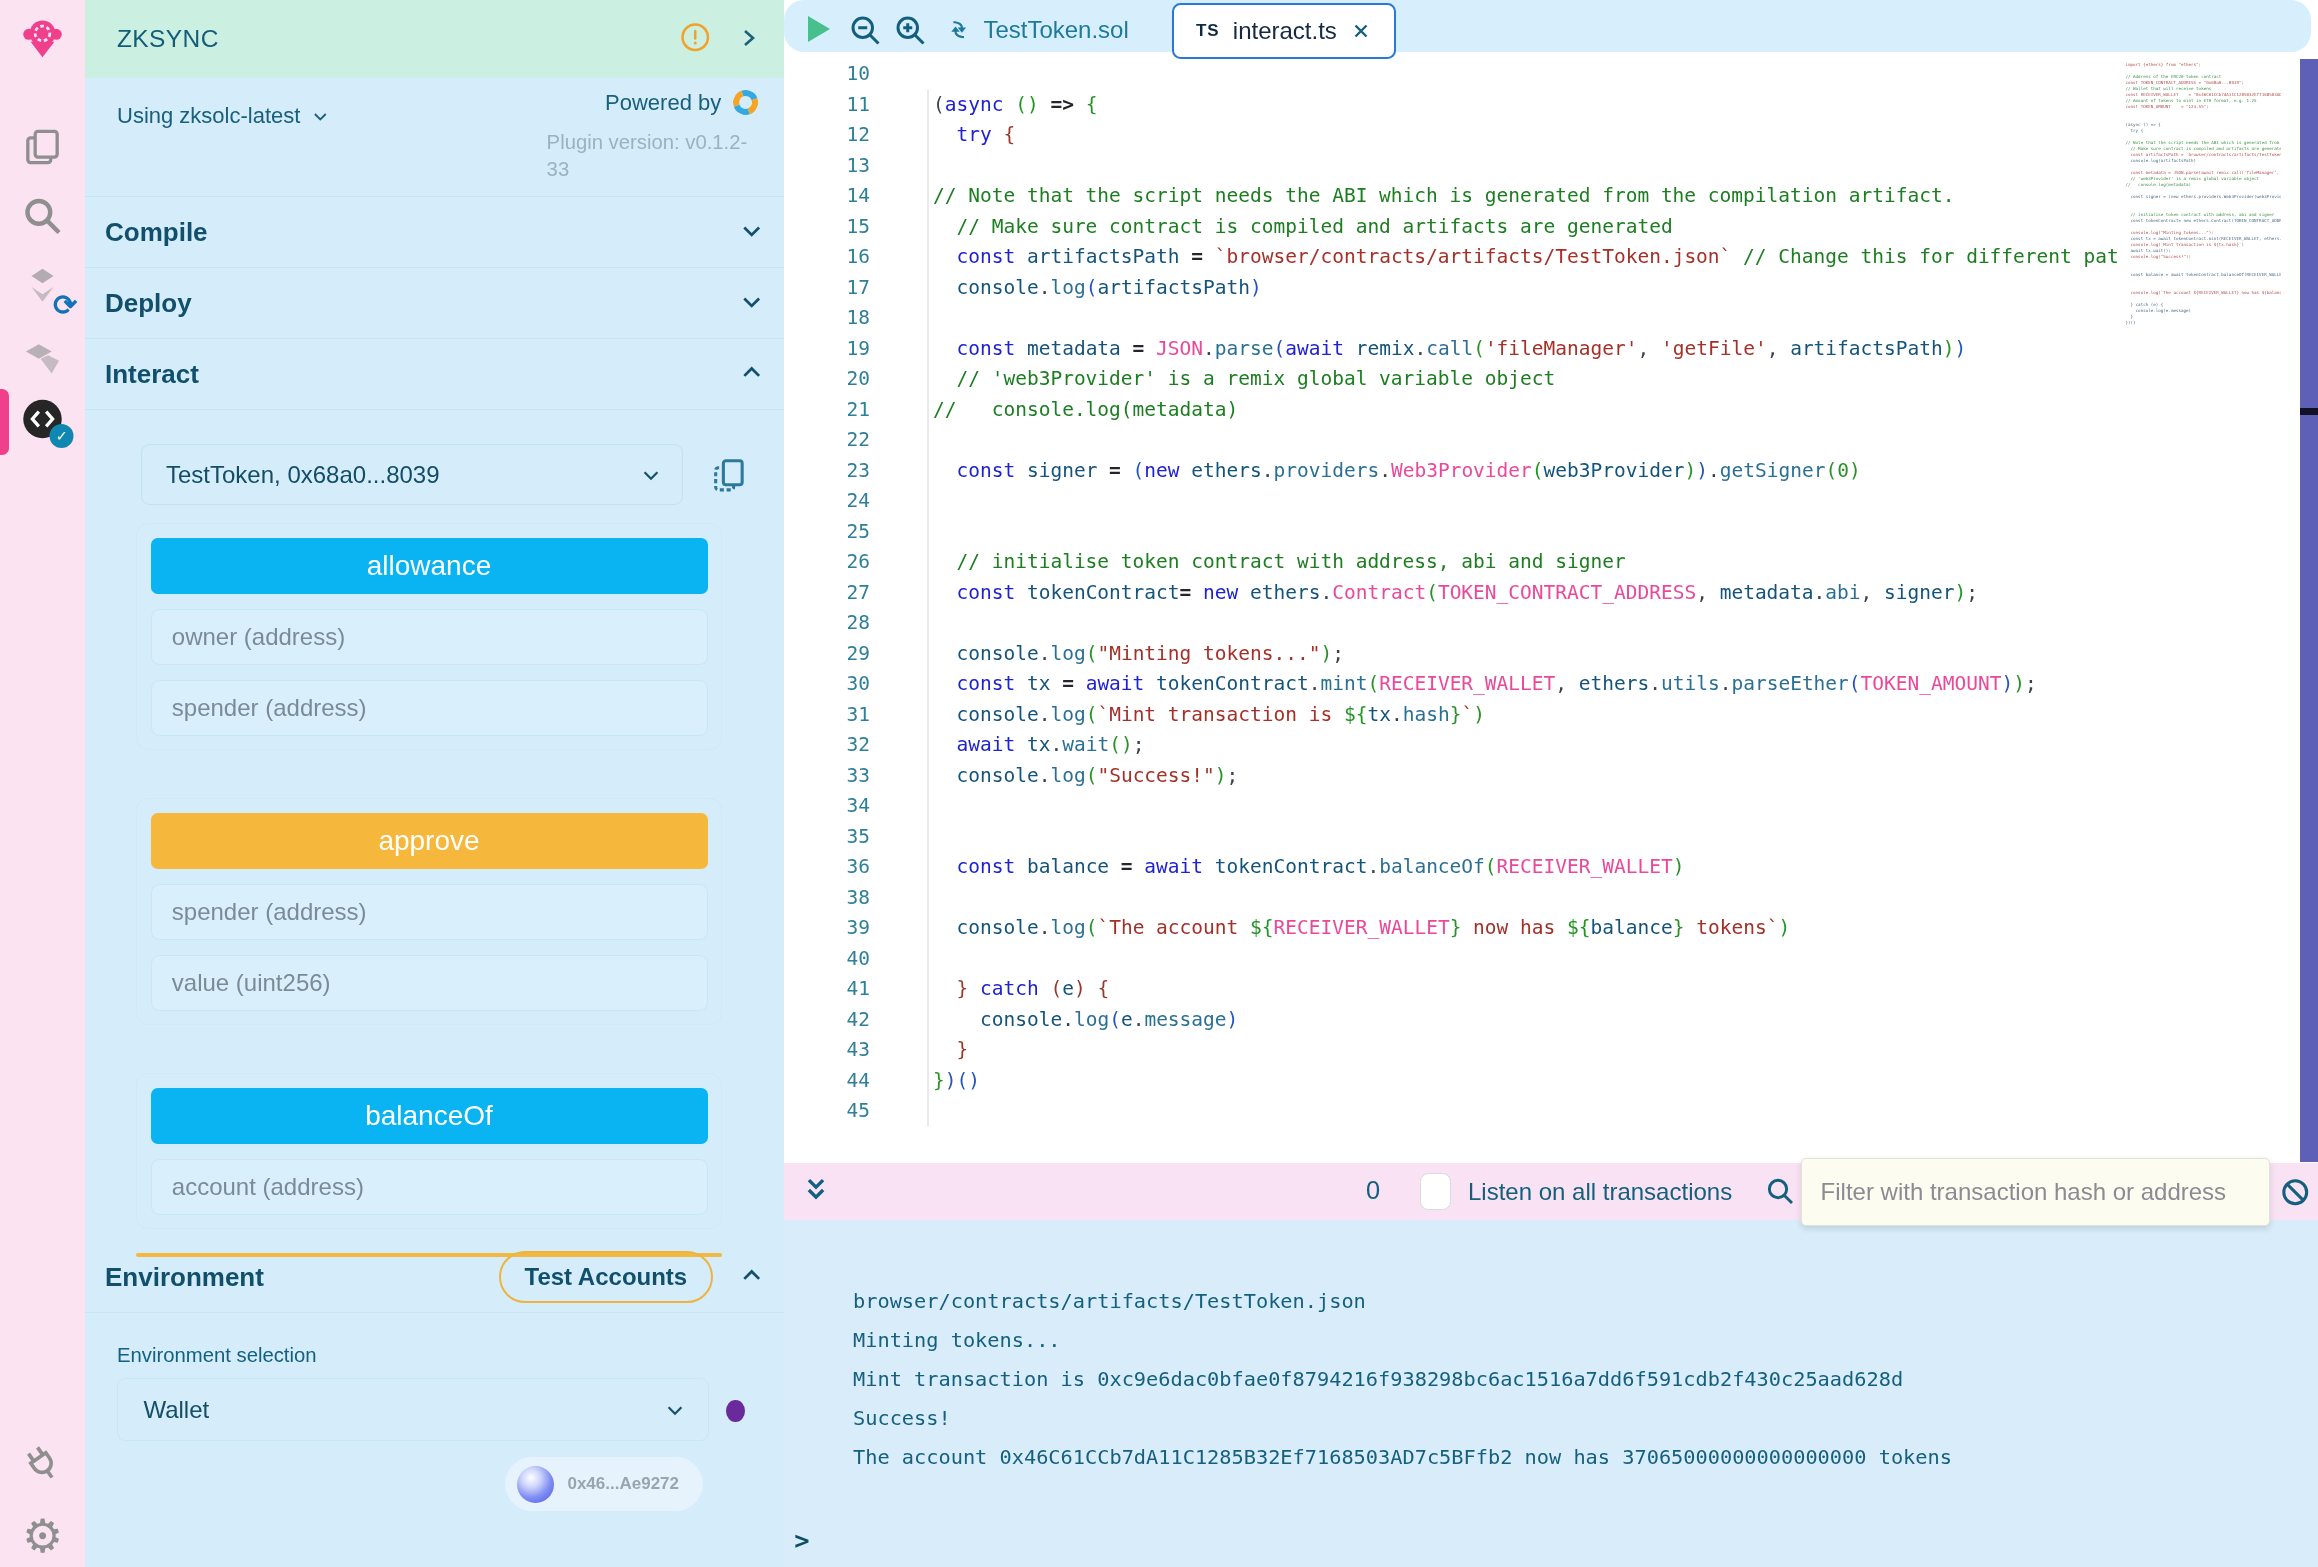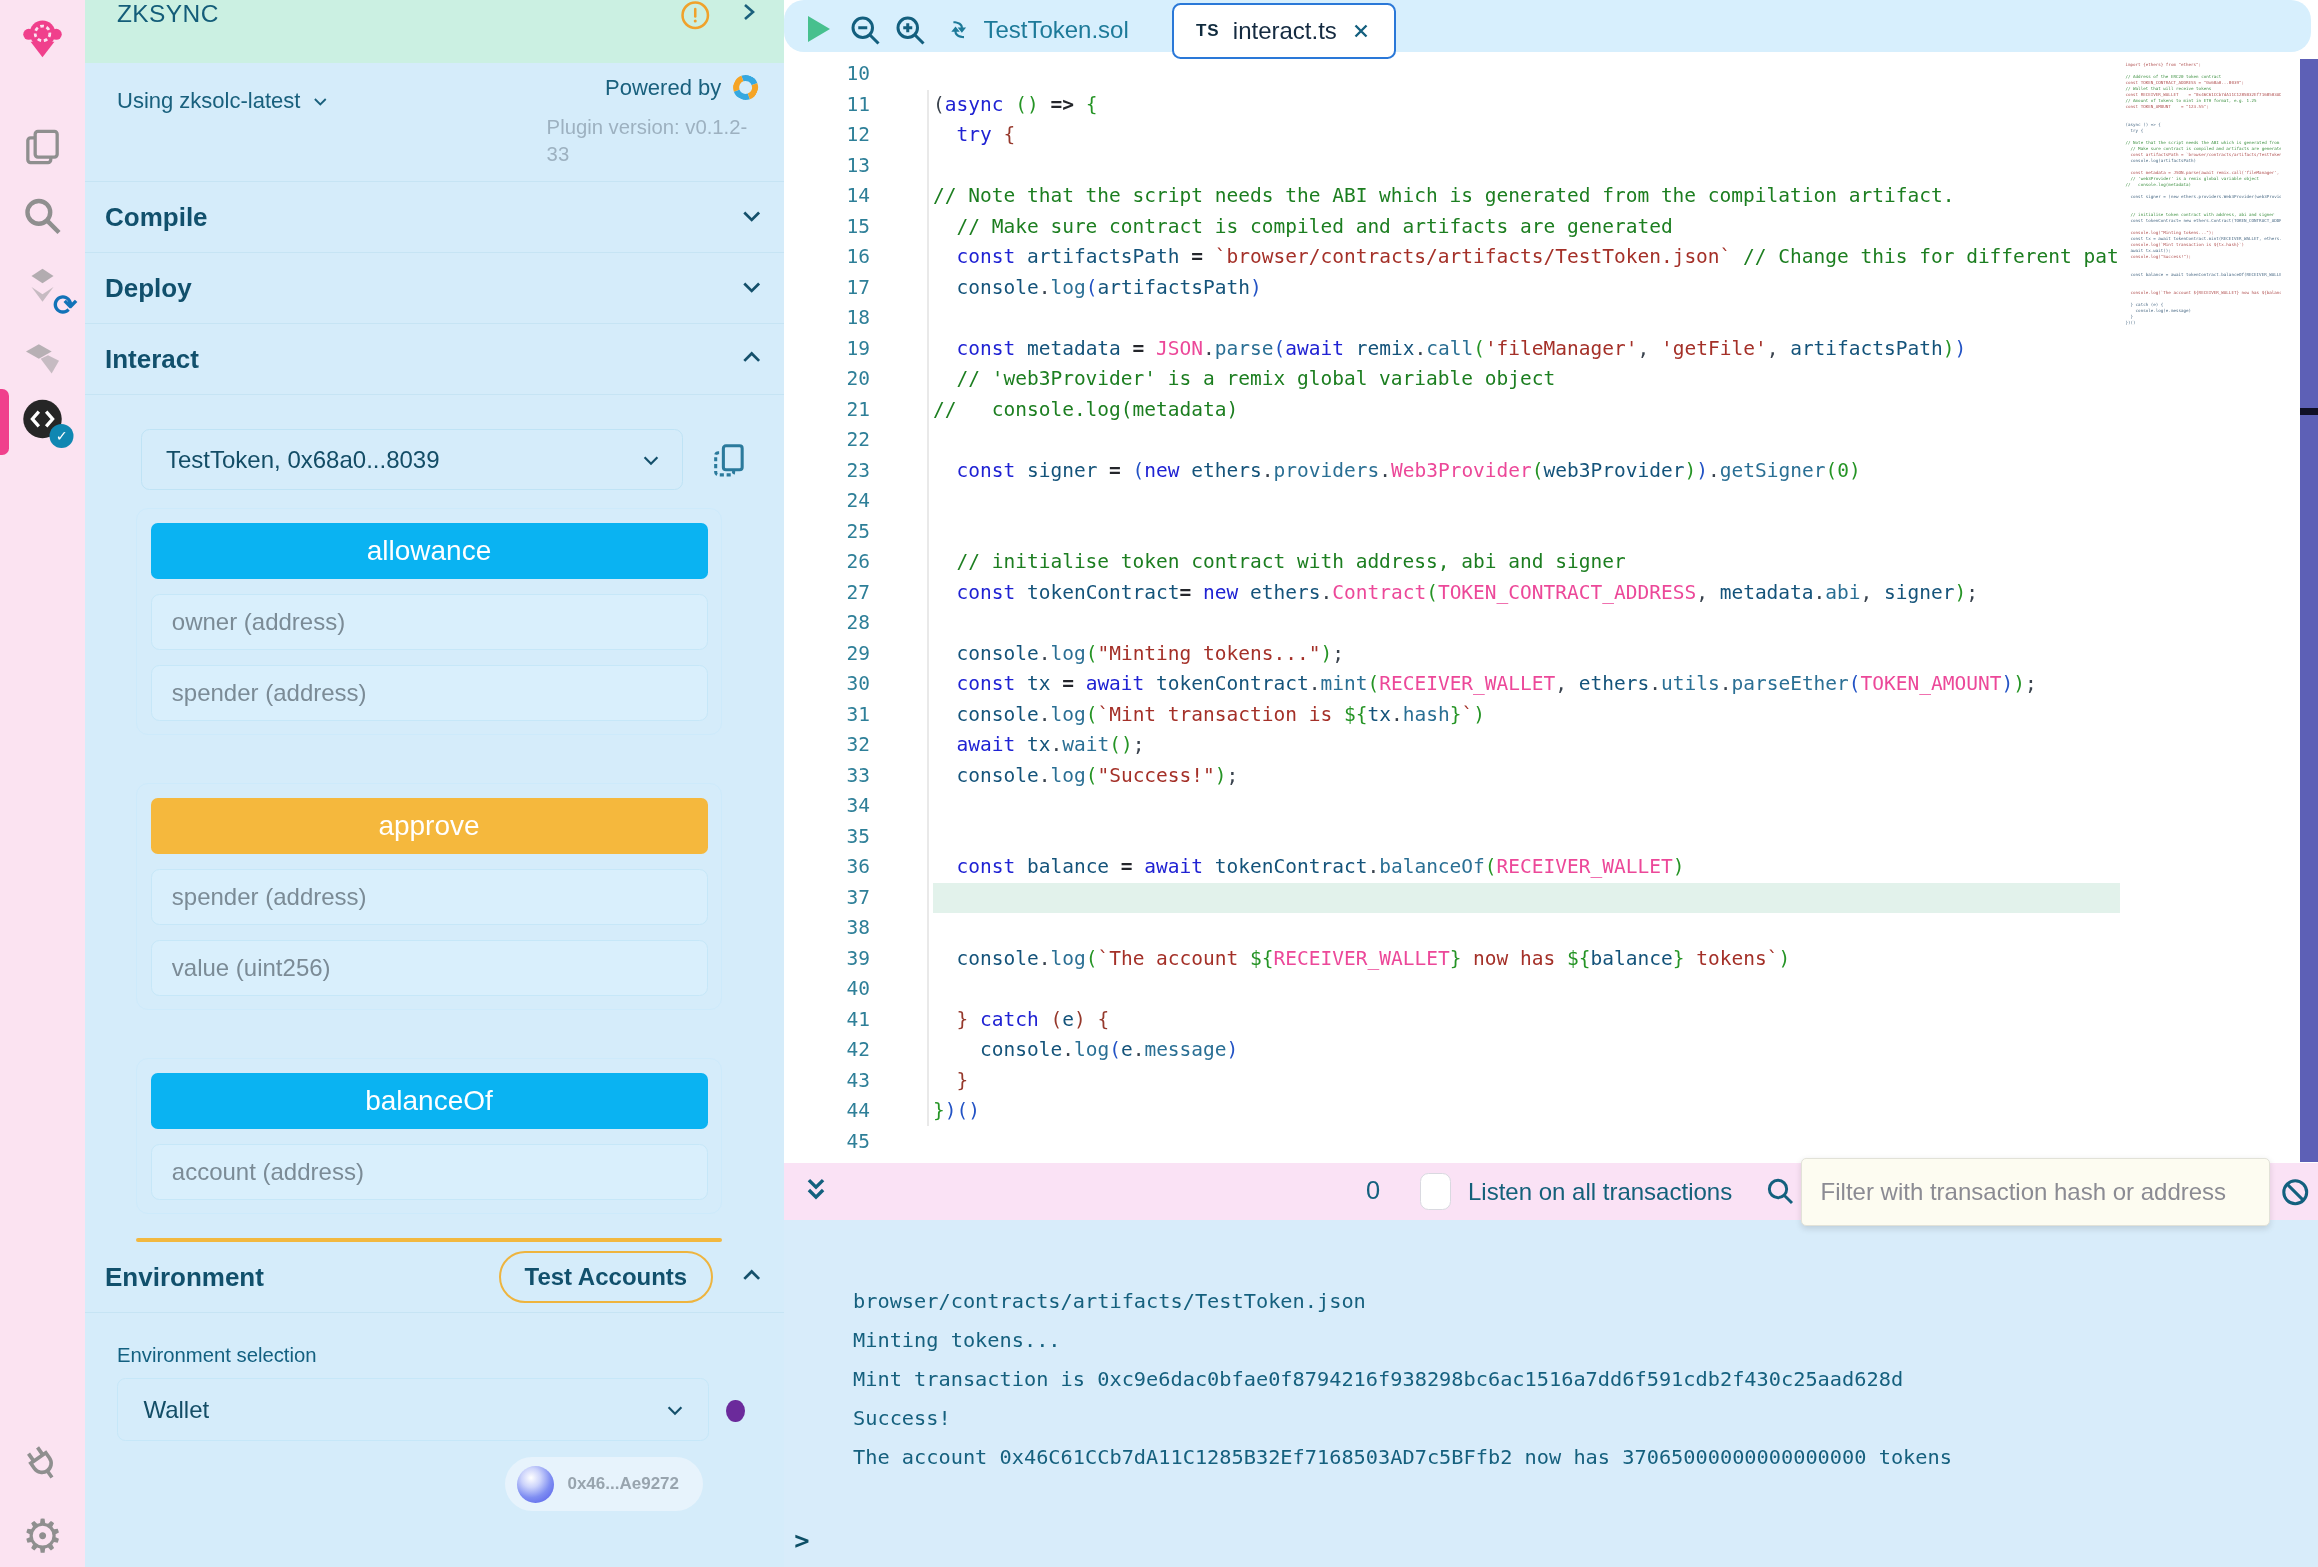--- a/index.html
+++ b/index.html
@@ -11,21 +11,21 @@
     display:flex;align-items:center;justify-content:center;color:#8f8f8f;}
   .ab-icon svg{width:44px;height:44px;}
   #active-pill{position:absolute;left:0;top:389px;width:8.5px;height:66px;background:#f0408c;border-radius:0 6.8px 6.8px 0;}
   .badge-check{position:absolute;right:-6.8px;bottom:-5.1px;width:24px;height:24px;border-radius:50%;
     background:#1087b2;color:#fff;font-size:14.4px;display:flex;align-items:center;justify-content:center;}
   .badge-refresh{position:absolute;right:-10.2px;bottom:-8.5px;color:#1273b8;font-size:29px;font-weight:bold;line-height:1;}
   .gear-glyph{font-size:46px;color:#8f8f8f;line-height:1;}
 
   
   #plugin-panel{position:absolute;left:85px;top:0;width:699px;height:1567px;background:#d5ecfa;}
-  .zk-header{height:63px;background:#cbf0e2;display:flex;padding:0 24px 0 32px;box-sizing:border-box;}
+  .zk-header{height:78px;background:#cbf0e2;display:flex;align-items:center;padding:0 24px 0 32px;box-sizing:border-box;}
   .zk-title{font-size:24.5px;font-weight:500;color:#145d79;letter-spacing:0.4px;flex:1;}
   .panel-meta{position:relative;height:118px;border-bottom:1.7px solid #c6e4f4;}
   .compiler-select{position:absolute;left:32px;top:25.4px;font-size:22px;color:#19607d;display:flex;align-items:center;gap:10.2px;}
   .powered{position:absolute;right:25.4px;top:12px;display:flex;align-items:center;gap:12px;font-size:22px;color:#19607d;}
   .pb-logo{width:25.4px;height:25.4px;border-radius:50%;border:6px solid;
     border-color:#35a8e0 #f5a425 #35a8e0 #f5a425;transform:rotate(25deg);box-sizing:border-box;}
   .version{position:absolute;right:25.4px;top:51px;width:212px;font-size:20.3px;color:#9db1c0;line-height:1.35;}
   .sec{height:71px;display:flex;align-items:center;padding:0 20px;border-bottom:1.7px solid #c6e4f4;box-sizing:border-box;}
   .sec-title{flex:1;font-size:26px;font-weight:bold;color:#11506c;}
   .chev svg{width:25.4px;height:25.4px;}
@@ -327,21 +327,20 @@
         <div class="cl"><span class="ln">27</span><span class="cd"><span class="tk-w">  </span><span class="tk-k">const</span><span class="tk-v"> tokenContract</span><span class="tk-o">= </span><span class="tk-k">new</span><span class="tk-v"> ethers</span><span class="tk-p">.</span><span class="tk-t">Contract</span><span class="tk-g">(</span><span class="tk-t">TOKEN_CONTRACT_ADDRESS</span><span class="tk-p">, </span><span class="tk-v">metadata</span><span class="tk-p">.</span><span class="tk-m">abi</span><span class="tk-p">, </span><span class="tk-v">signer</span><span class="tk-g">)</span><span class="tk-p">;</span></span></div>
         <div class="cl"><span class="ln">28</span><span class="cd"></span></div>
         <div class="cl"><span class="ln">29</span><span class="cd"><span class="tk-w">  </span><span class="tk-v">console</span><span class="tk-p">.</span><span class="tk-m">log</span><span class="tk-g">(</span><span class="tk-s">"Minting tokens..."</span><span class="tk-g">)</span><span class="tk-p">;</span></span></div>
         <div class="cl"><span class="ln">30</span><span class="cd"><span class="tk-w">  </span><span class="tk-k">const</span><span class="tk-v"> tx </span><span class="tk-o">= </span><span class="tk-k">await</span><span class="tk-v"> tokenContract</span><span class="tk-p">.</span><span class="tk-m">mint</span><span class="tk-g">(</span><span class="tk-t">RECEIVER_WALLET</span><span class="tk-p">, </span><span class="tk-v">ethers</span><span class="tk-p">.</span><span class="tk-m">utils</span><span class="tk-p">.</span><span class="tk-m">parseEther</span><span class="tk-b">(</span><span class="tk-t">TOKEN_AMOUNT</span><span class="tk-b">)</span><span class="tk-g">)</span><span class="tk-p">;</span></span></div>
         <div class="cl"><span class="ln">31</span><span class="cd"><span class="tk-w">  </span><span class="tk-v">console</span><span class="tk-p">.</span><span class="tk-m">log</span><span class="tk-g">(</span><span class="tk-s">`Mint transaction is </span><span class="tk-g">${</span><span class="tk-v">tx</span><span class="tk-p">.</span><span class="tk-m">hash</span><span class="tk-g">}</span><span class="tk-s">`</span><span class="tk-g">)</span></span></div>
         <div class="cl"><span class="ln">32</span><span class="cd"><span class="tk-w">  </span><span class="tk-k">await</span><span class="tk-v"> tx</span><span class="tk-p">.</span><span class="tk-m">wait</span><span class="tk-g">()</span><span class="tk-p">;</span></span></div>
         <div class="cl"><span class="ln">33</span><span class="cd"><span class="tk-w">  </span><span class="tk-v">console</span><span class="tk-p">.</span><span class="tk-m">log</span><span class="tk-g">(</span><span class="tk-s">"Success!"</span><span class="tk-g">)</span><span class="tk-p">;</span></span></div>
         <div class="cl"><span class="ln">34</span><span class="cd"></span></div>
         <div class="cl"><span class="ln">35</span><span class="cd"></span></div>
         <div class="cl"><span class="ln">36</span><span class="cd"><span class="tk-w">  </span><span class="tk-k">const</span><span class="tk-v"> balance </span><span class="tk-o">= </span><span class="tk-k">await</span><span class="tk-v"> tokenContract</span><span class="tk-p">.</span><span class="tk-m">balanceOf</span><span class="tk-g">(</span><span class="tk-t">RECEIVER_WALLET</span><span class="tk-g">)</span></span></div>
-        <div class="cl hl"><span class="ln">37</span><span class="cd"></span></div>
         <div class="cl"><span class="ln">38</span><span class="cd"></span></div>
         <div class="cl"><span class="ln">39</span><span class="cd"><span class="tk-w">  </span><span class="tk-v">console</span><span class="tk-p">.</span><span class="tk-m">log</span><span class="tk-g">(</span><span class="tk-s">`The account </span><span class="tk-g">${</span><span class="tk-t">RECEIVER_WALLET</span><span class="tk-g">}</span><span class="tk-s"> now has </span><span class="tk-g">${</span><span class="tk-v">balance</span><span class="tk-g">}</span><span class="tk-s"> tokens`</span><span class="tk-g">)</span></span></div>
         <div class="cl"><span class="ln">40</span><span class="cd"></span></div>
         <div class="cl"><span class="ln">41</span><span class="cd"><span class="tk-w">  </span><span class="tk-r">}</span><span class="tk-w"> </span><span class="tk-k">catch</span><span class="tk-w"> </span><span class="tk-r">(</span><span class="tk-v">e</span><span class="tk-r">)</span><span class="tk-w"> </span><span class="tk-r">{</span></span></div>
         <div class="cl"><span class="ln">42</span><span class="cd"><span class="tk-w">    </span><span class="tk-v">console</span><span class="tk-p">.</span><span class="tk-m">log</span><span class="tk-b">(</span><span class="tk-v">e</span><span class="tk-p">.</span><span class="tk-m">message</span><span class="tk-b">)</span></span></div>
         <div class="cl"><span class="ln">43</span><span class="cd"><span class="tk-w">  </span><span class="tk-r">}</span></span></div>
         <div class="cl"><span class="ln">44</span><span class="cd"><span class="tk-g">}</span><span class="tk-b">)()</span></span></div>
         <div class="cl"><span class="ln">45</span><span class="cd"></span></div>
       </div>
     <div class="minimap"><div class="mm-s">import {ethers} from "ethers";</div><div class="mm-d"> </div><div class="mm-c">// Address of the ERC20 token contract</div><div class="mm-s">const TOKEN_CONTRACT_ADDRESS = "0x68a0...8039";</div><div class="mm-c">// Wallet that will receive tokens</div><div class="mm-s">const RECEIVER_WALLET    = "0x46C61CCb7dA11C1285B32Ef7168503AD7c5BFfb2";</div><div class="mm-c">// Amount of tokens to mint in ETH format, e.g. 1.25</div><div class="mm-s">const TOKEN_AMOUNT    = "123.55";</div><div class="mm-d"> </div><div class="mm-d"> </div><div class="mm-d">(async () =&gt; {</div><div class="mm-d">  try {</div><div class="mm-d"> </div><div class="mm-c">// Note that the script needs the ABI which is generated from the compilation artifact.</div><div class="mm-c">  // Make sure contract is compiled and artifacts are generated</div><div class="mm-s">  const artifactsPath = `browser/contracts/artifacts/TestToken.json` // Change this for different path</div><div class="mm-d">  console.log(artifactsPath)</div><div class="mm-d"> </div><div class="mm-s">  const metadata = JSON.parse(await remix.call('fileManager', 'getFile', artifactsPath))</div><div class="mm-c">  // 'web3Provider' is a remix global variable object</div><div class="mm-c">//   console.log(metadata)</div><div class="mm-d"> </div><div class="mm-d">  const signer = (new ethers.providers.Web3Provider(web3Provider)).getSigner(0)</div><div class="mm-d"> </div><div class="mm-d"> </div><div class="mm-c">  // initialise token contract with address, abi and signer</div><div class="mm-d">  const tokenContract= new ethers.Contract(TOKEN_CONTRACT_ADDRESS, metadata.abi, signer);</div><div class="mm-d"> </div><div class="mm-s">  console.log("Minting tokens...");</div><div class="mm-d">  const tx = await tokenContract.mint(RECEIVER_WALLET, ethers.utils.parseEther(TOKEN_AMOUNT));</div><div class="mm-s">  console.log(`Mint transaction is ${tx.hash}`)</div><div class="mm-d">  await tx.wait();</div><div class="mm-s">  console.log("Success!");</div><div class="mm-d"> </div><div class="mm-d"> </div><div class="mm-d">  const balance = await tokenContract.balanceOf(RECEIVER_WALLET)</div><div class="mm-d"> </div><div class="mm-d"> </div><div class="mm-s">  console.log(`The account ${RECEIVER_WALLET} now has ${balance} tokens`)</div><div class="mm-d"> </div><div class="mm-d">  } catch (e) {</div><div class="mm-d">    console.log(e.message)</div><div class="mm-d">  }</div><div class="mm-d">})()</div><div class="mm-d"> </div></div>

